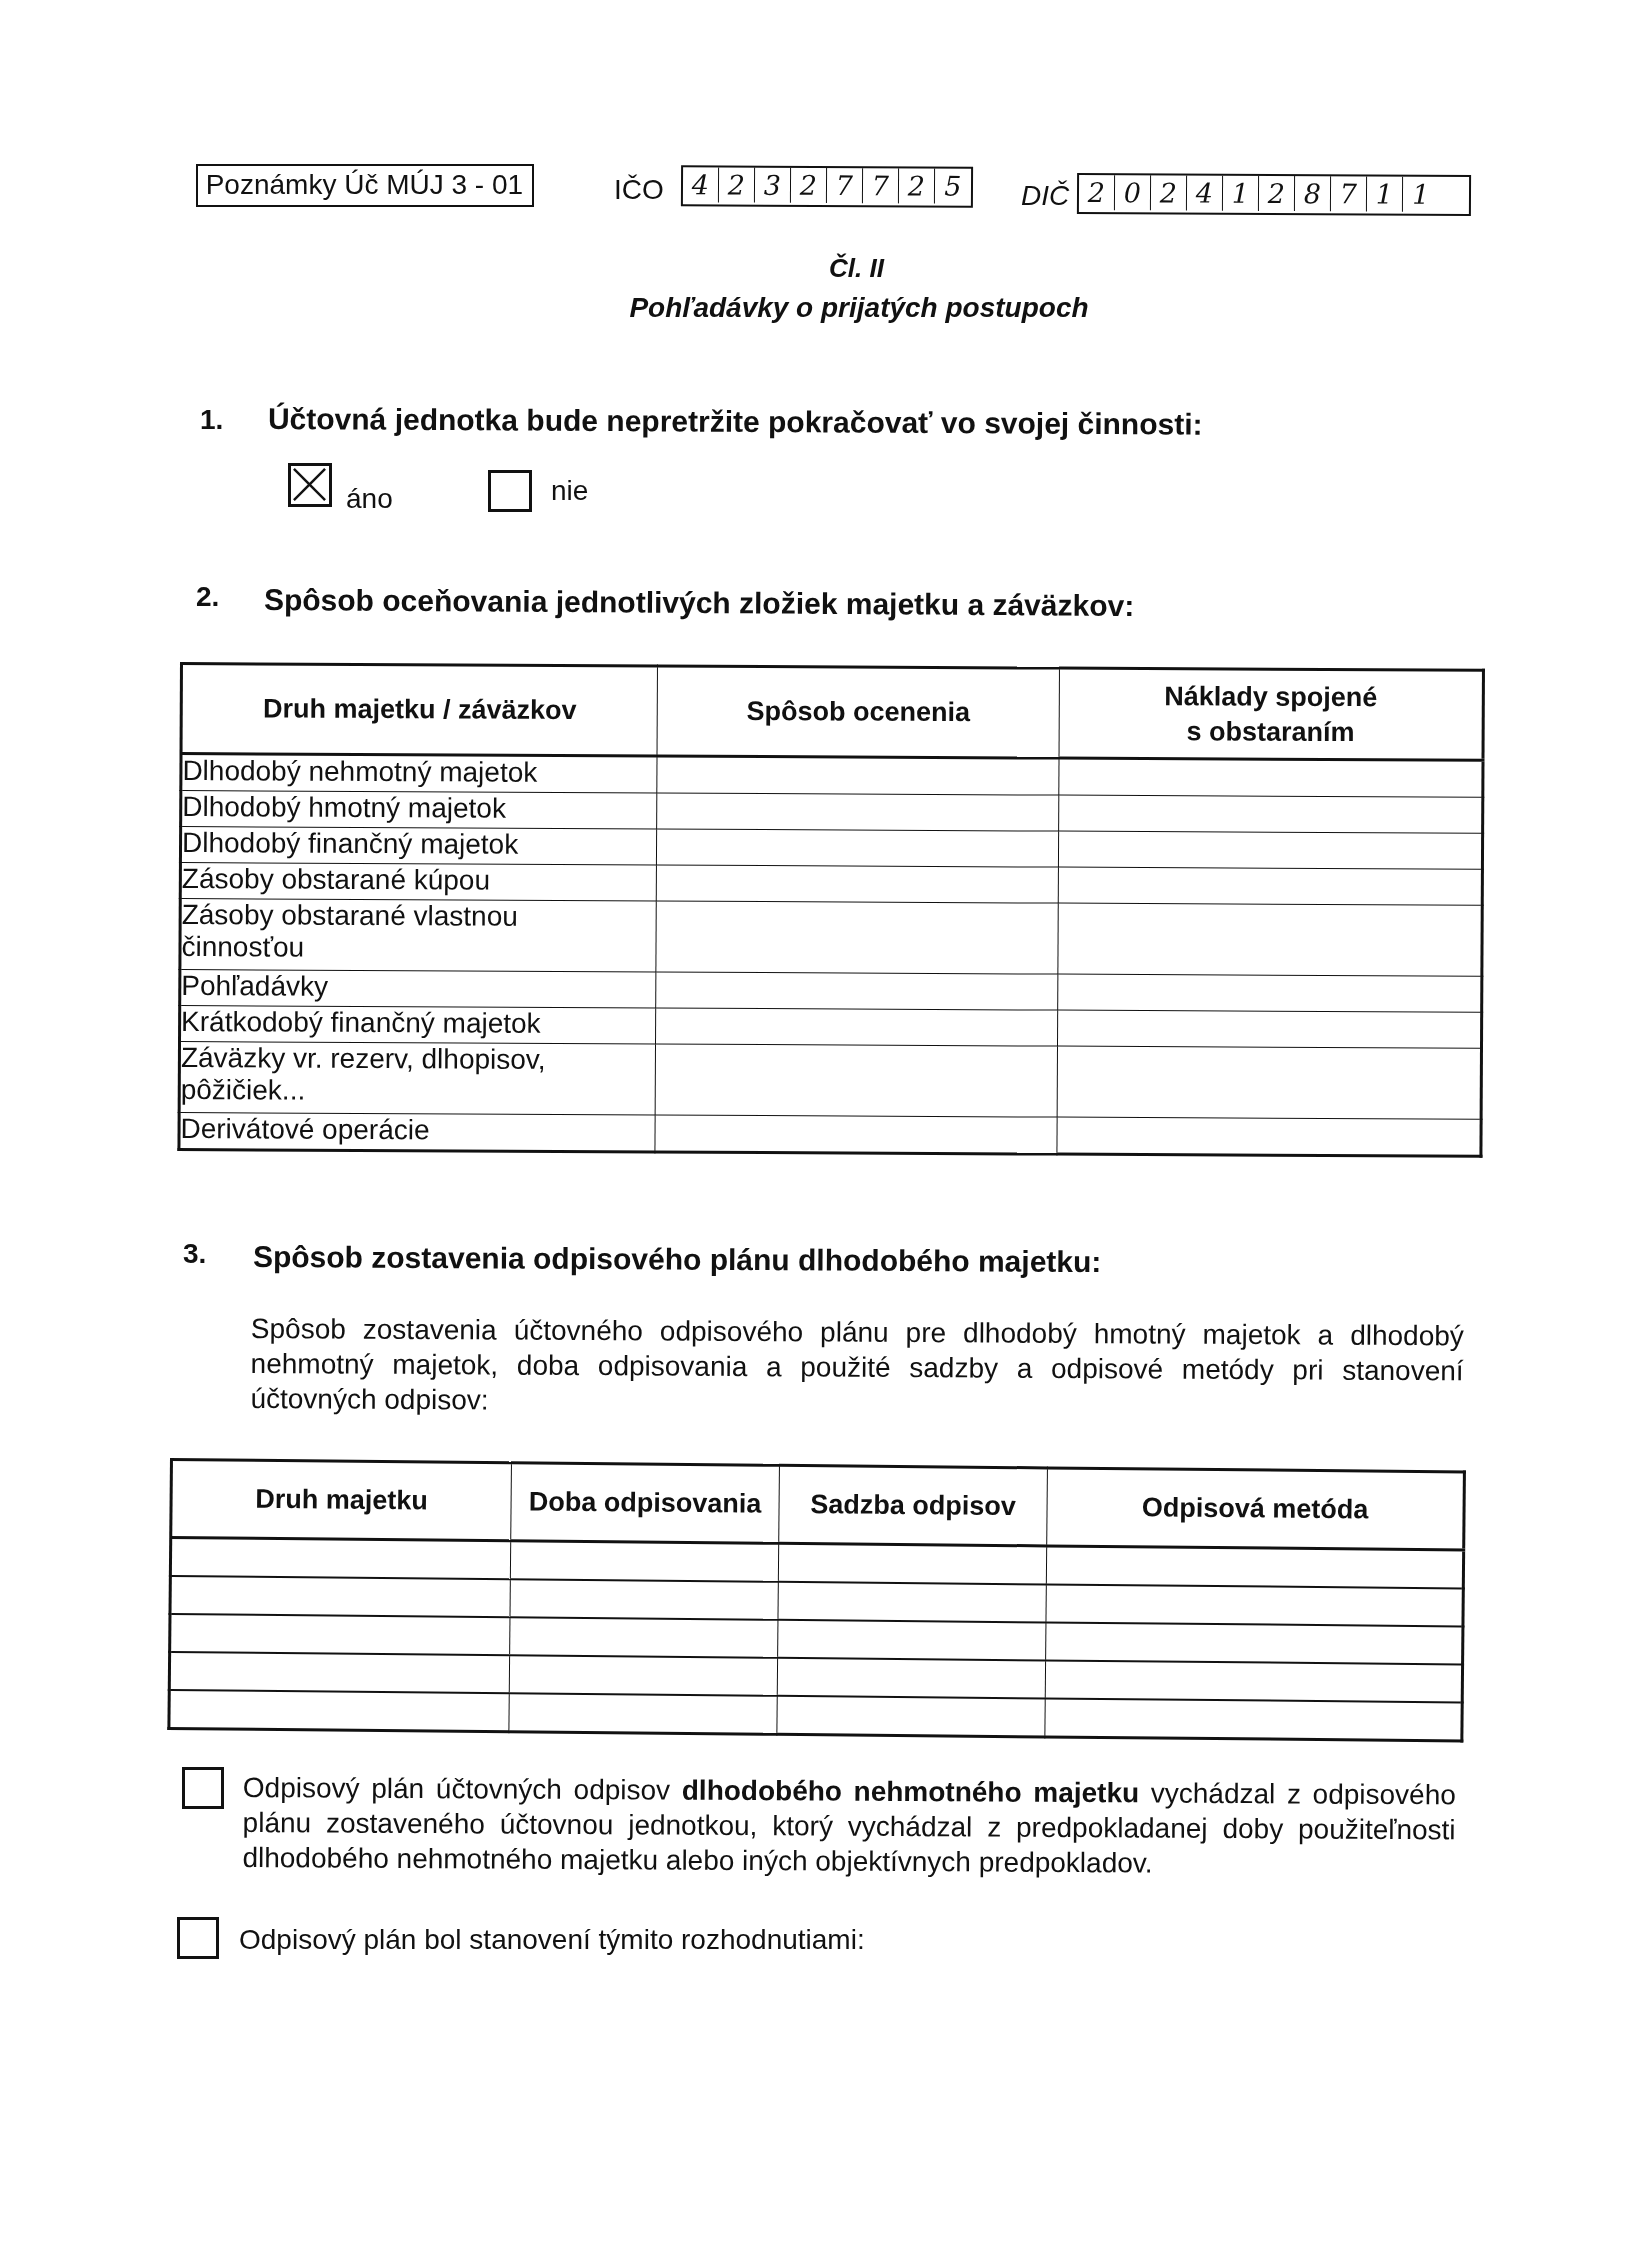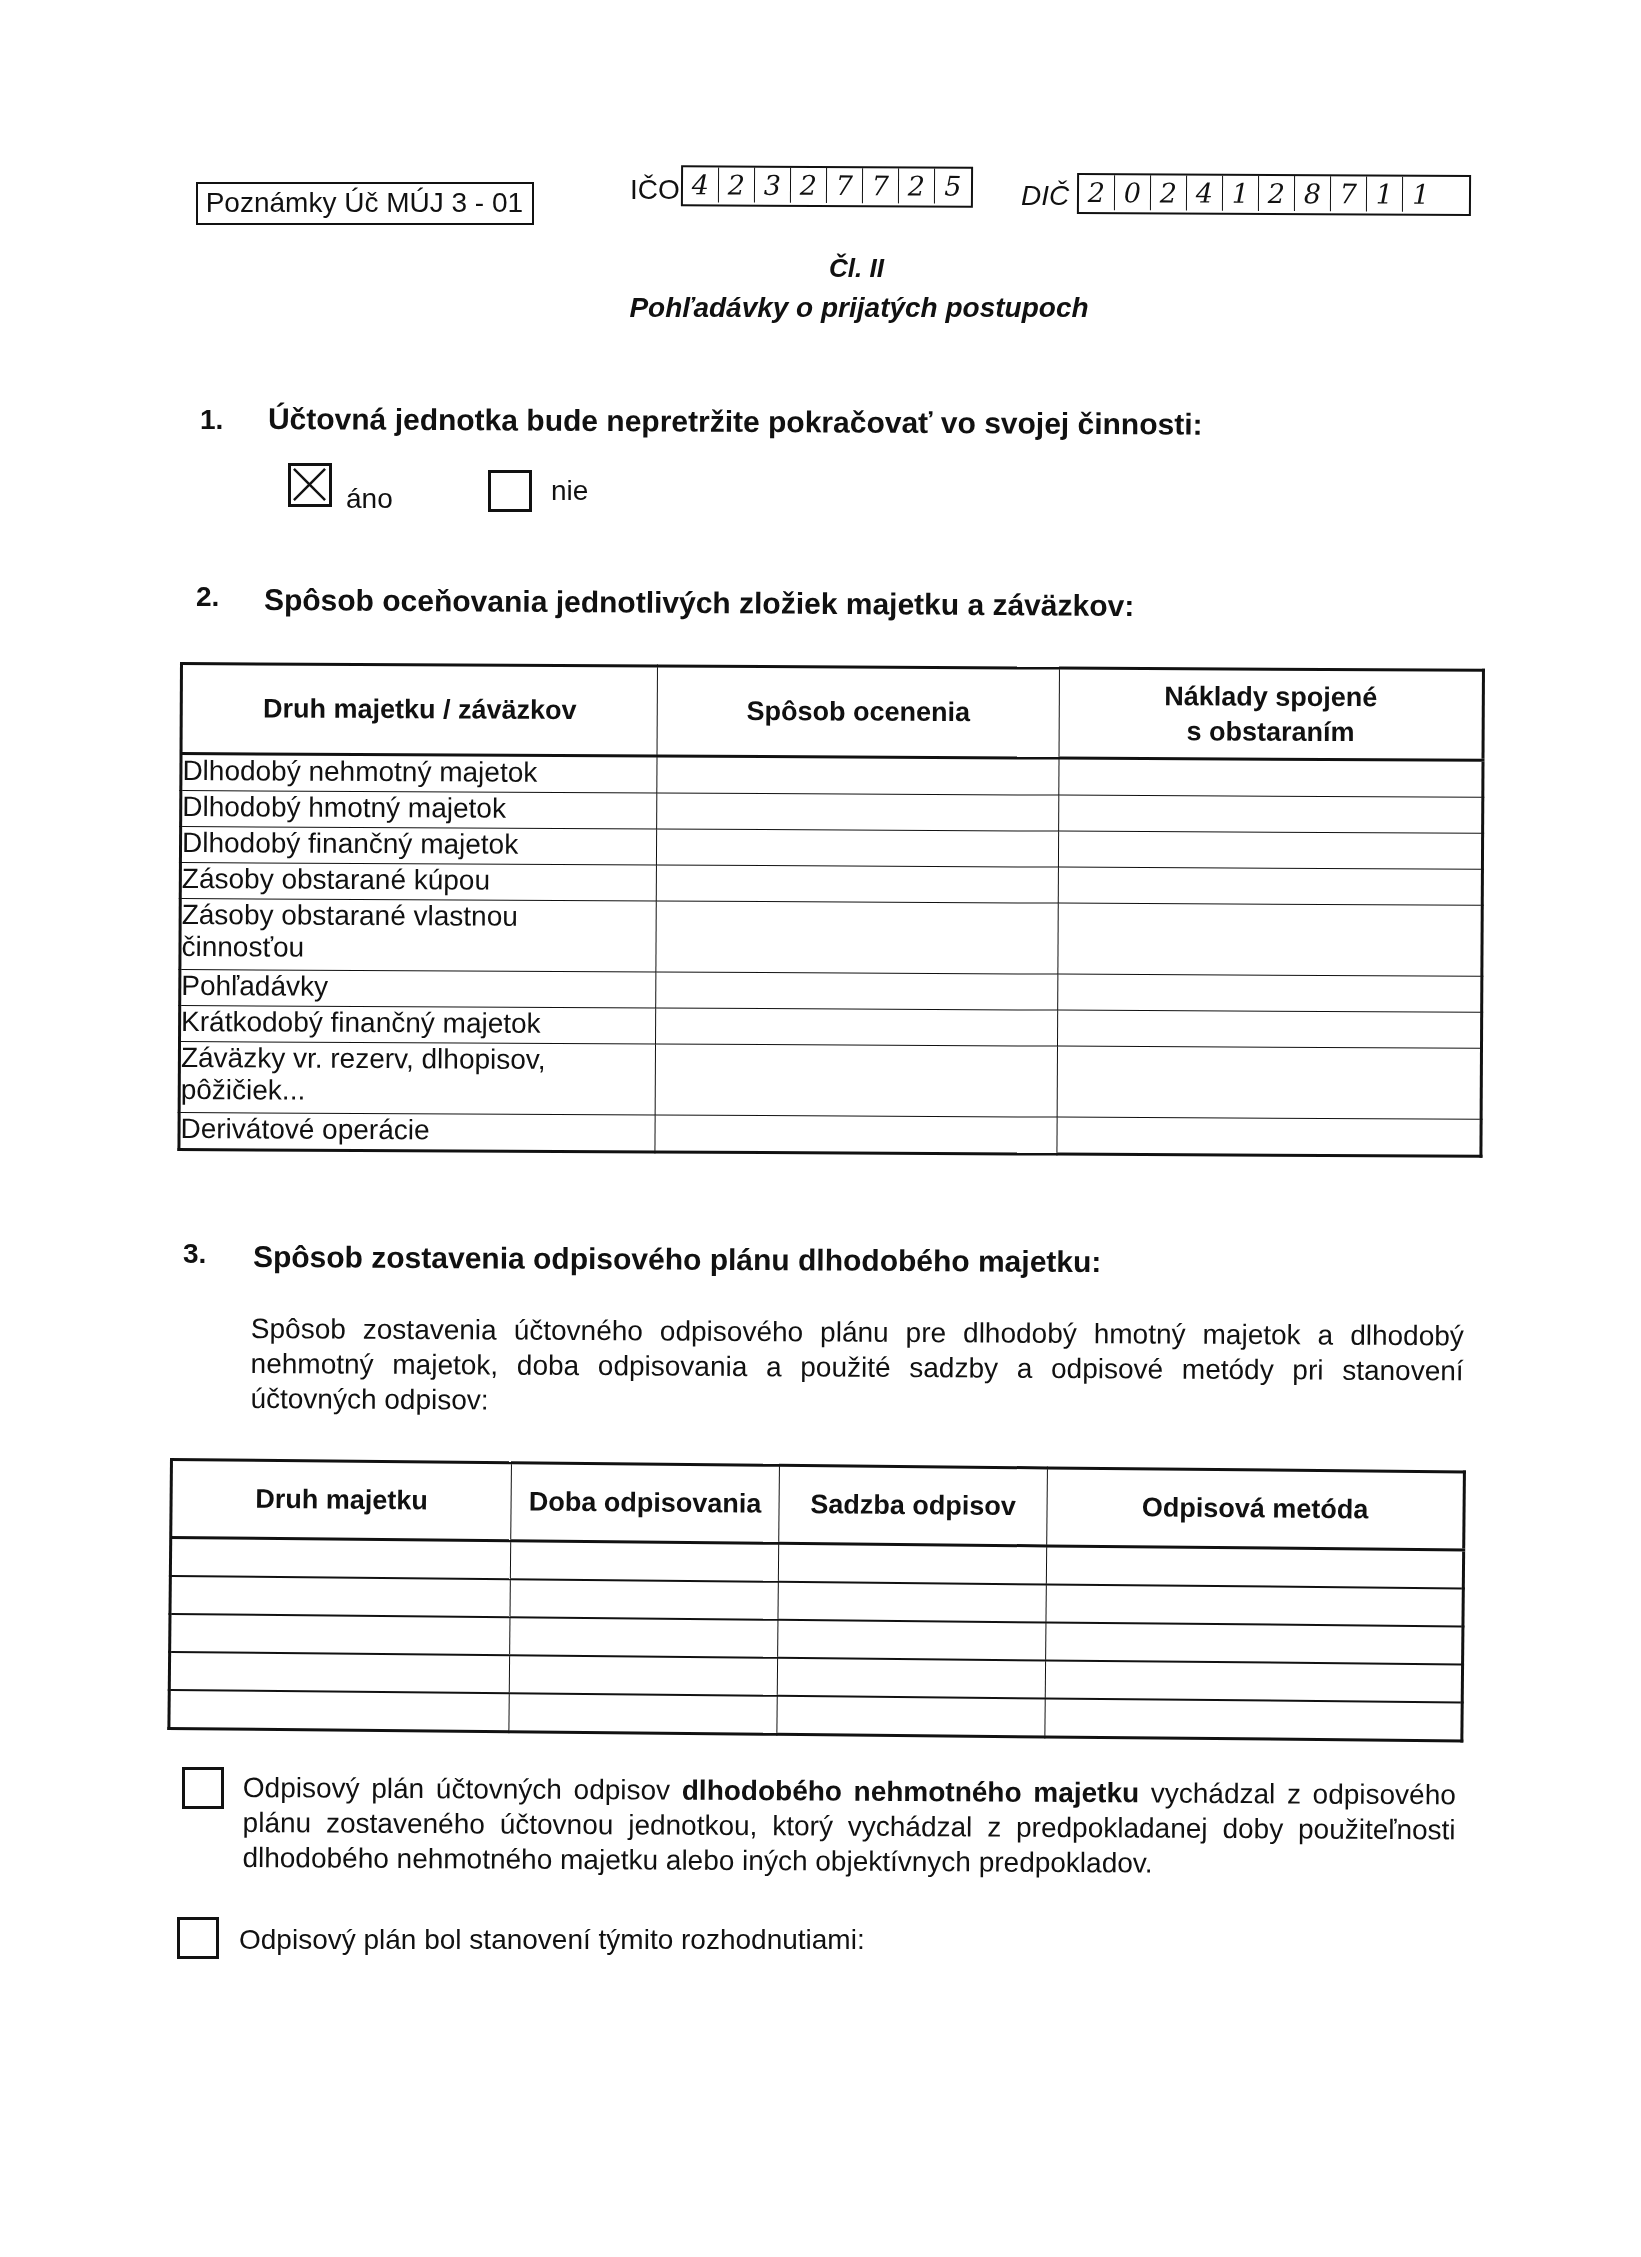--- a/index.html
+++ b/index.html
@@ -6,21 +6,21 @@
   body {
     width: 1641px; height: 2257px; position: relative; overflow: hidden;
     font-family: "Liberation Sans", sans-serif; color: #111;
   }
   .abs { position: absolute; }
 
   
   .form-code {
     left: 196px; top: 164px; width: 338px; height: 43px;
     border: 2.9px solid #111; box-sizing: border-box;
-    font-size: 28px; line-height: 38px; padding-left: 7.7px; white-space: nowrap; margin-top: 18px;
+    font-size: 28px; line-height: 38px; padding-left: 7.7px; white-space: nowrap;
   }
   .id-label { font-size: 28px; line-height: 39px; }
   .digit-row { display: flex; border: 2.9px solid #111; box-sizing: border-box; height: 41px; }
   .digit {
     width: 36px; height: 35px; border-right: 1.9px solid #111;
     font-family: "DejaVu Serif", serif; font-style: italic; font-size: 27px;
     text-align: center; line-height: 35px; box-sizing: border-box;
   }
   .digit:last-child { border-right: none; }
 
@@ -54,21 +54,21 @@
   .t2 td { height: 36px; }
   .t2 tbody tr { border-top: 2.9px solid #111; }
 
   .bold { font-weight: bold; }
 </style>
 </head>
 <body>
 
 <div class="abs form-code">Poznámky Úč MÚJ 3 - 01</div>
 
-<div class="abs id-label" style="left:630px; top:170px;">IČO</div>
+<div class="abs id-label" style="left:614px; top:170px;">IČO</div>
 <div class="abs digit-row" style="left:681px; top:166px; transform:rotate(0.3deg);">
   <div class="digit">4</div>
   <div class="digit">2</div>
   <div class="digit">3</div>
   <div class="digit">2</div>
   <div class="digit">7</div>
   <div class="digit">7</div>
   <div class="digit">2</div>
   <div class="digit">5</div>
 </div>

